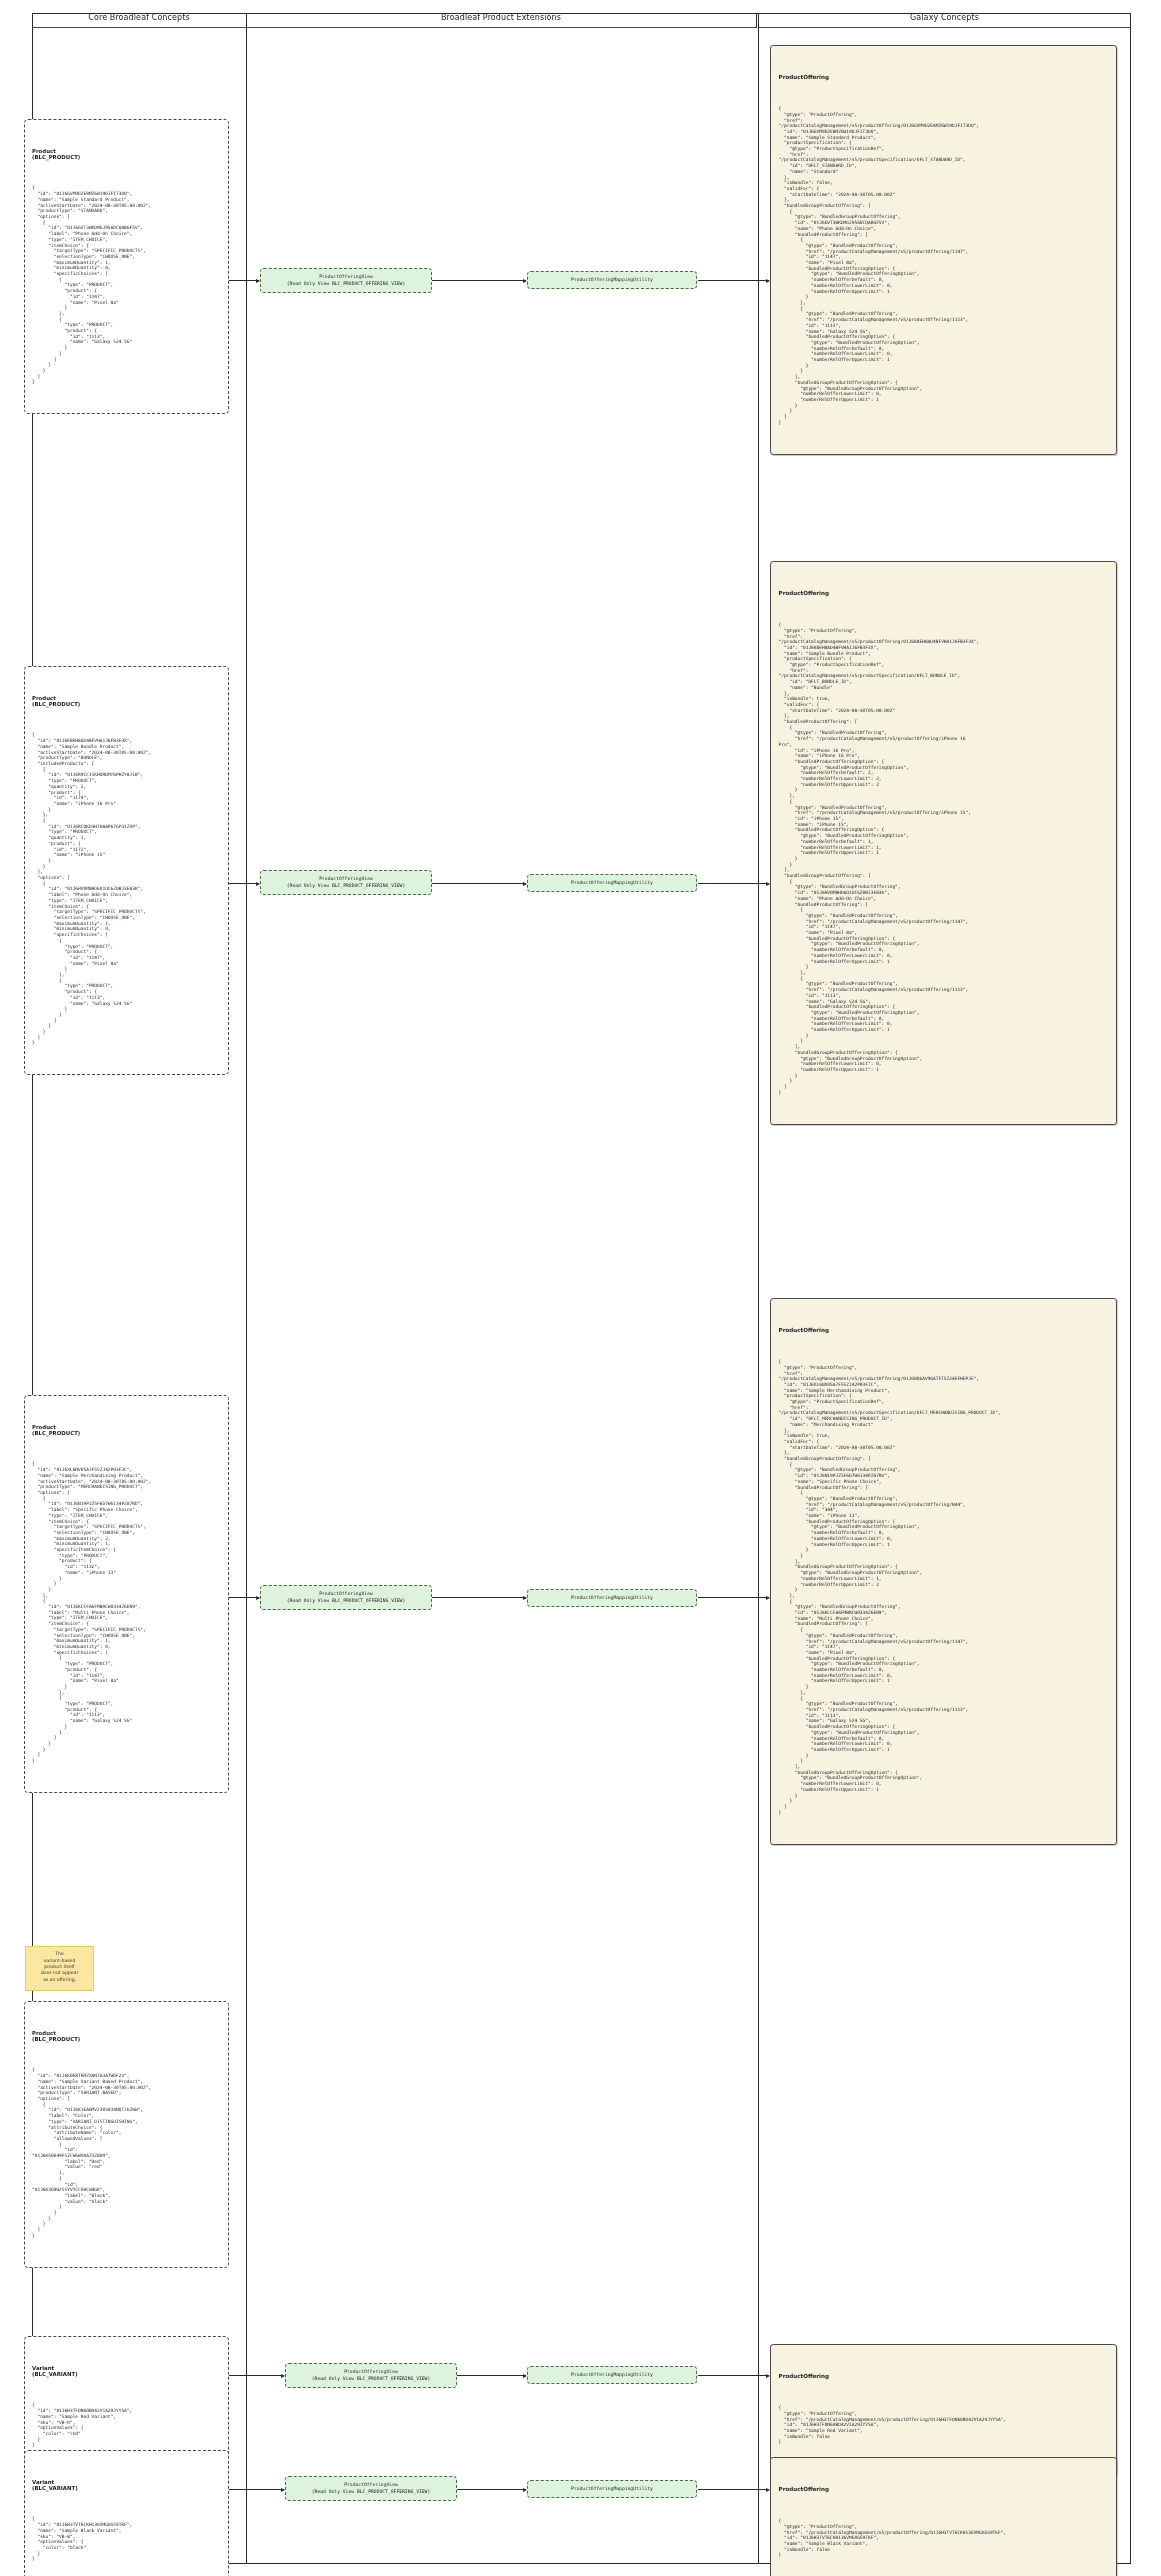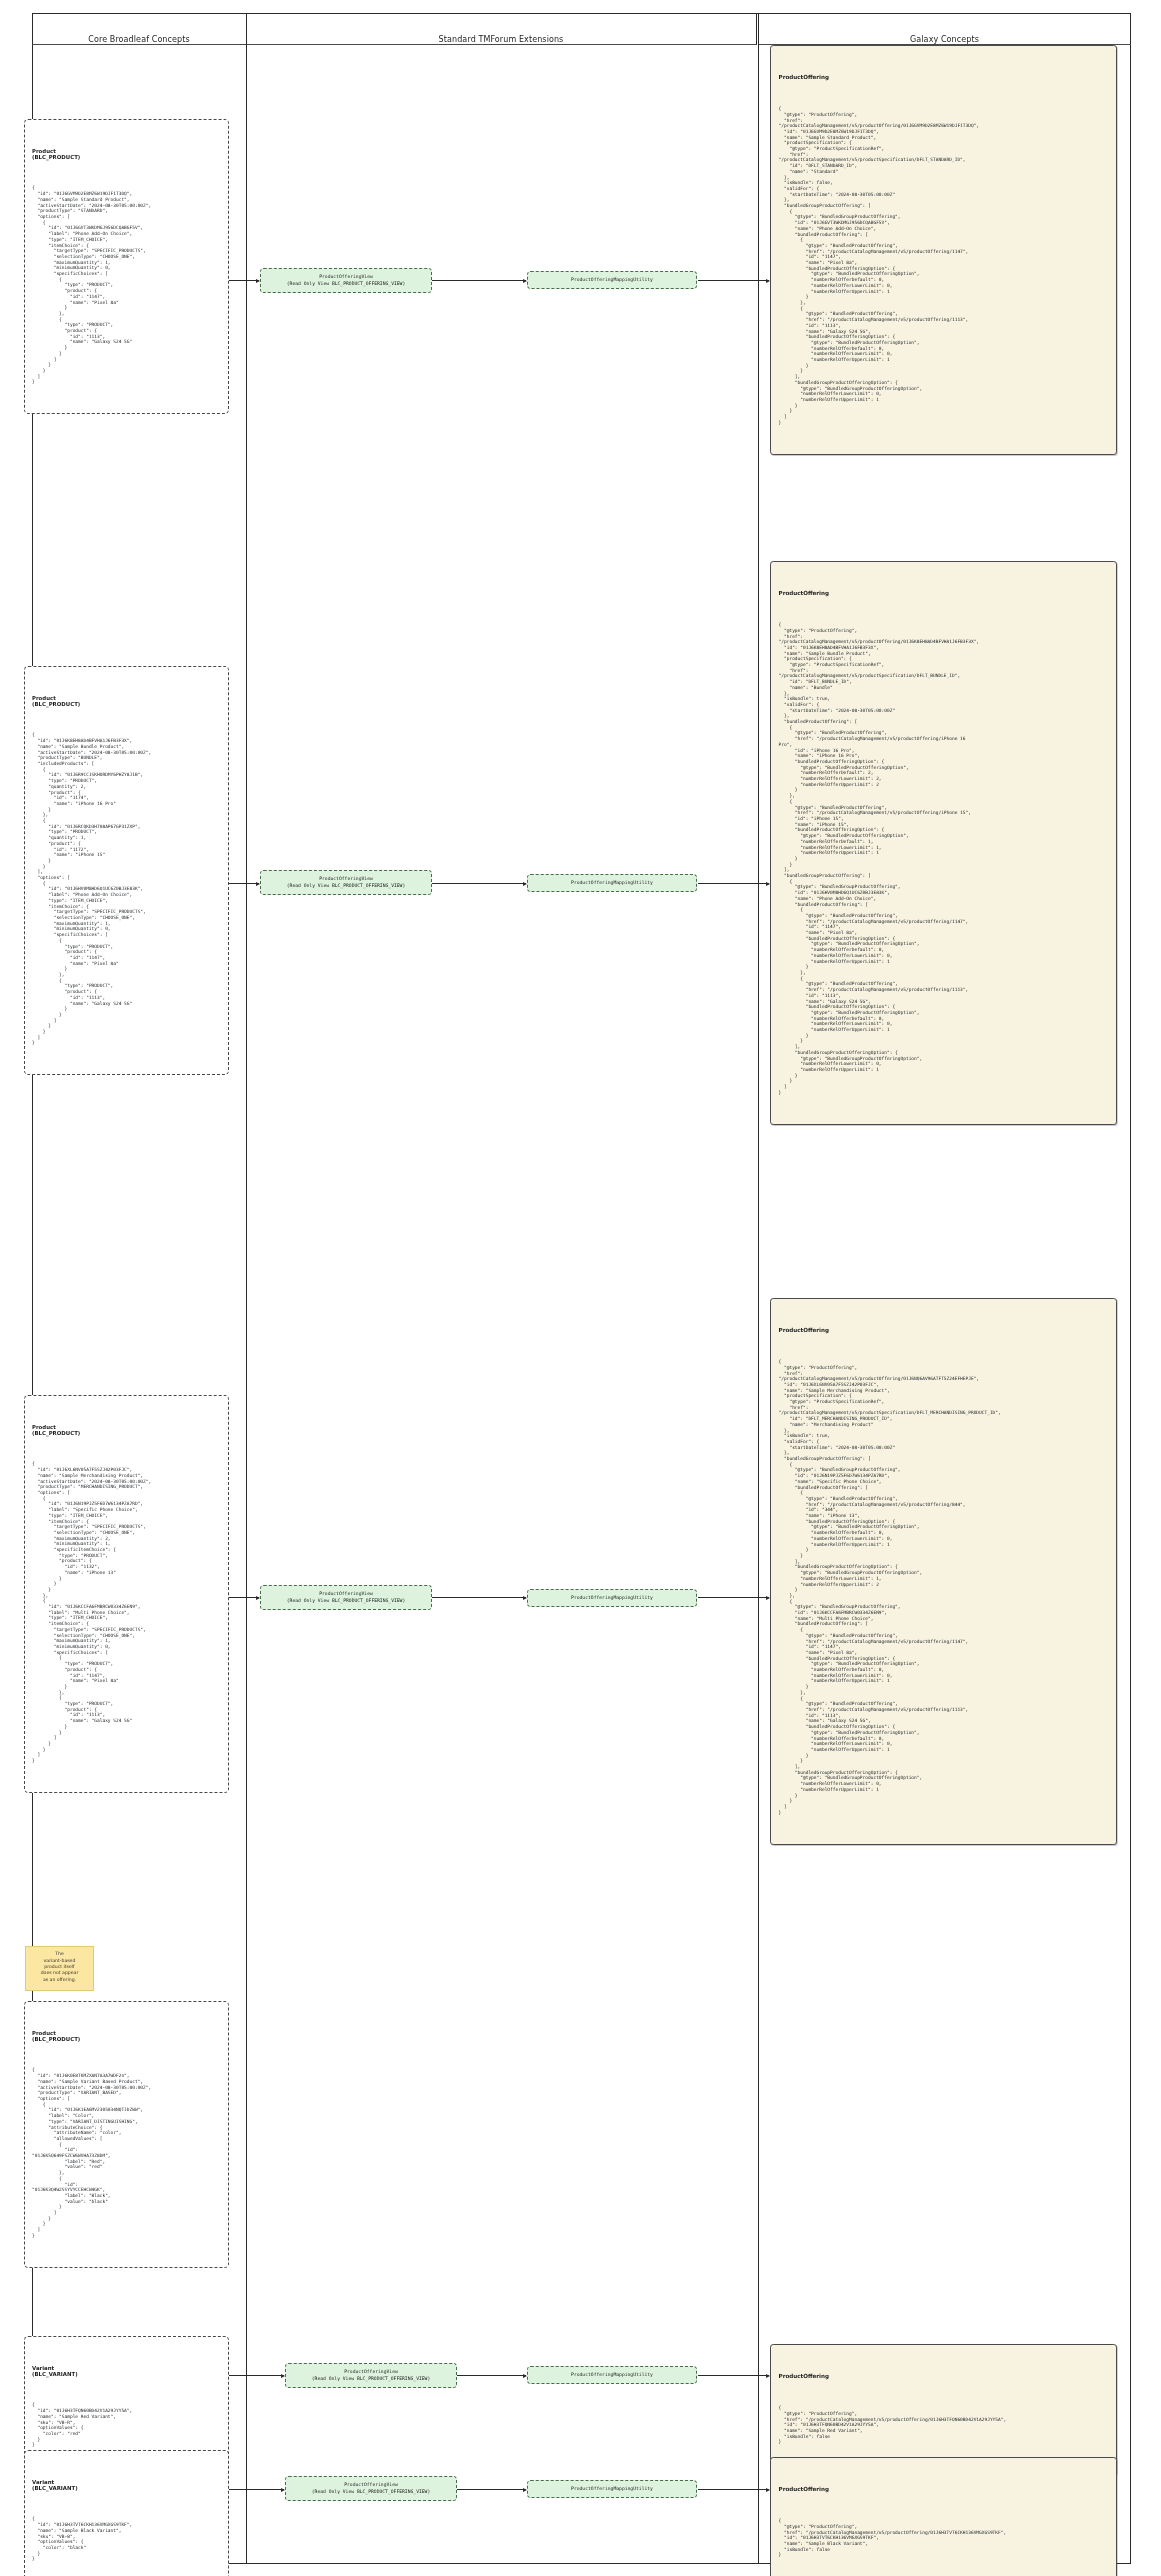--- a/index.html
+++ b/index.html
@@ -13,25 +13,25 @@
   #diagram{position:absolute; left:0; top:0; width:1162px; height:2576px;}
 
   .lane-frame{
     position:absolute;
     left:32px; top:12.6px;
     width:1099px; height:2551px;
     border:0.9px solid #2a2a2a;
     box-sizing:border-box;
   }
   .lane-head{
-    position:absolute; top:12.6px; height:32px;
+    position:absolute; top:12.6px; height:15px;
     border-right:0.9px solid #2a2a2a;
     border-bottom:1.3px solid #4a4a4a;
     box-sizing:border-box;
-    display:flex; align-items:flex-end; justify-content:center;
+    display:flex; align-items:flex-start; justify-content:center;
     font-size:8px; color:#1d1d1d; letter-spacing:0.1px;
   }
   .lane-head.last{border-right:none;}
   .lane-div{
     position:absolute; top:12.6px; width:0;
     border-left:0.9px solid #2a2a2a; height:2551px;
   }
 
   
   .node{
@@ -126,21 +126,21 @@
 <body>
 
 <div id="diagram">
 
   <div class="lane-frame"></div>
 
   <div class="lane-head" style="left:32px;  width:215px;">
     <span>Core Broadleaf Concepts</span>
   </div>
   <div class="lane-head" style="left:246px; width:511px;">
-    <span>Standard TMForum Extensions</span>
+    <span>Broadleaf Product Extensions</span>
   </div>
   <div class="lane-head last" style="left:758px; width:373px;">
     <span>Galaxy Concepts</span>
   </div>
 
   <div class="lane-div" style="left:246px;"></div>
   <div class="lane-div" style="left:758px;"></div>
 
   <div class="node blc-node" style="left:24px; top:119px; width:205px;">
     <span class="title">Product

